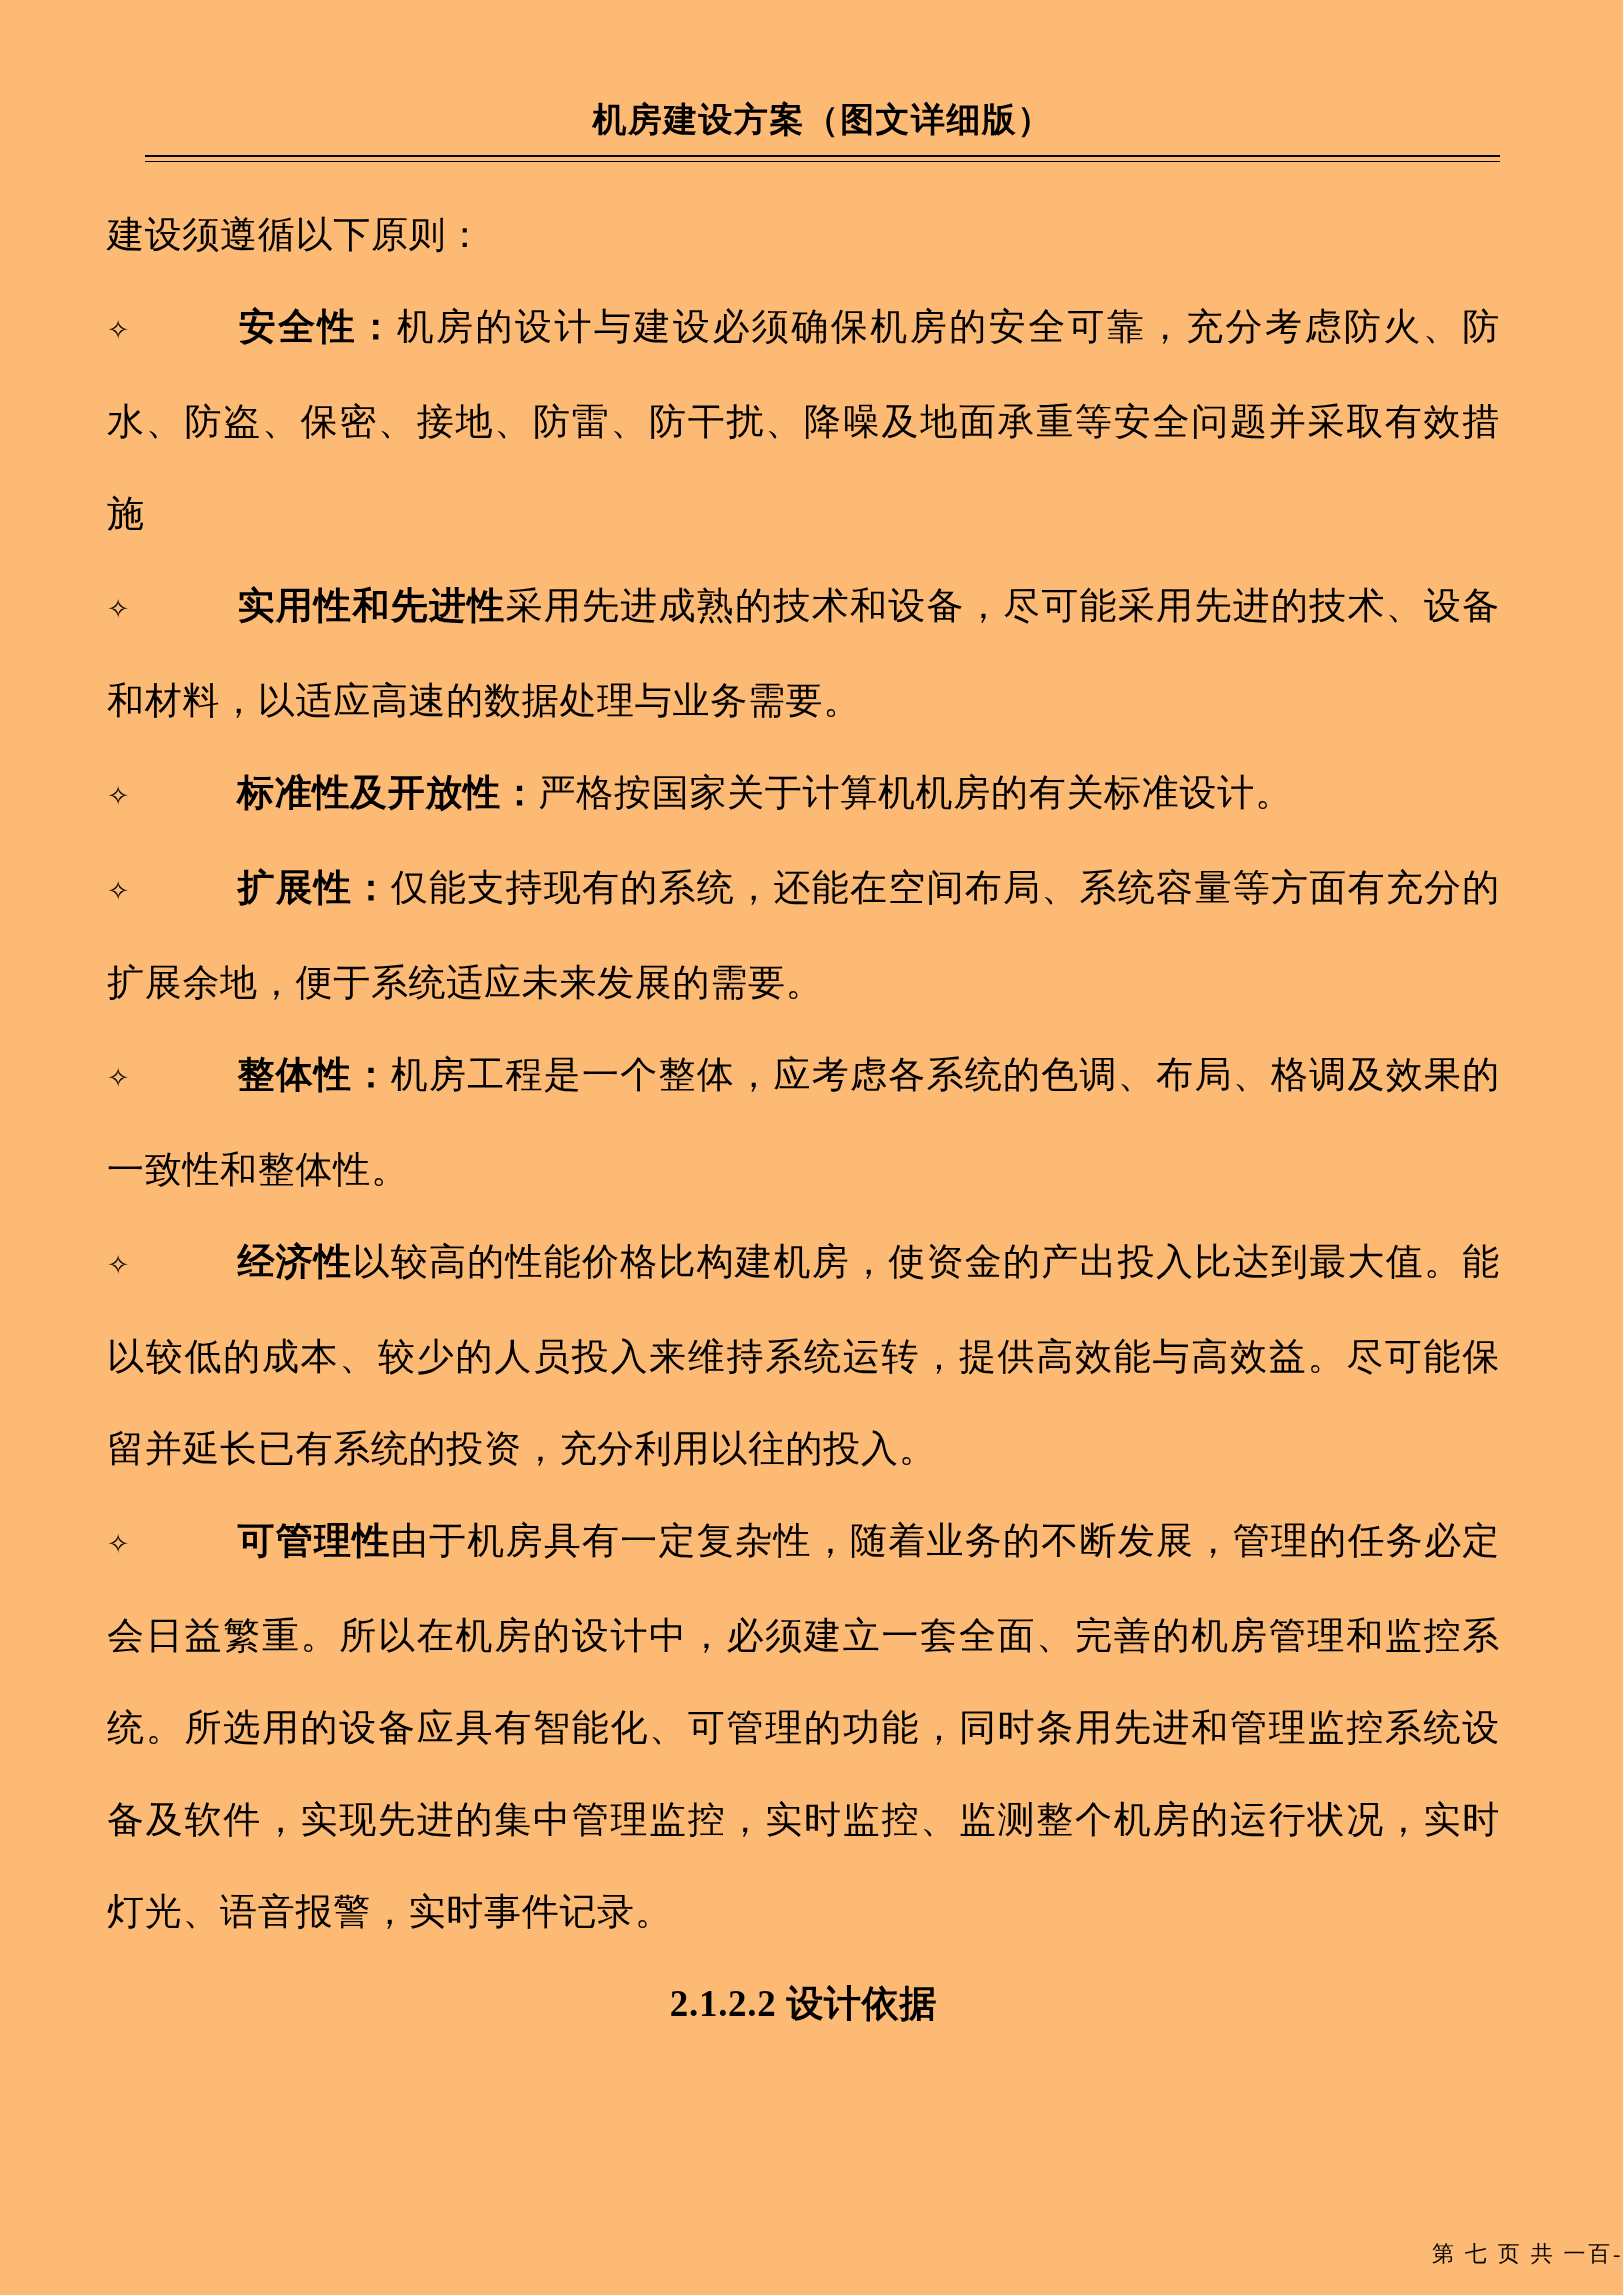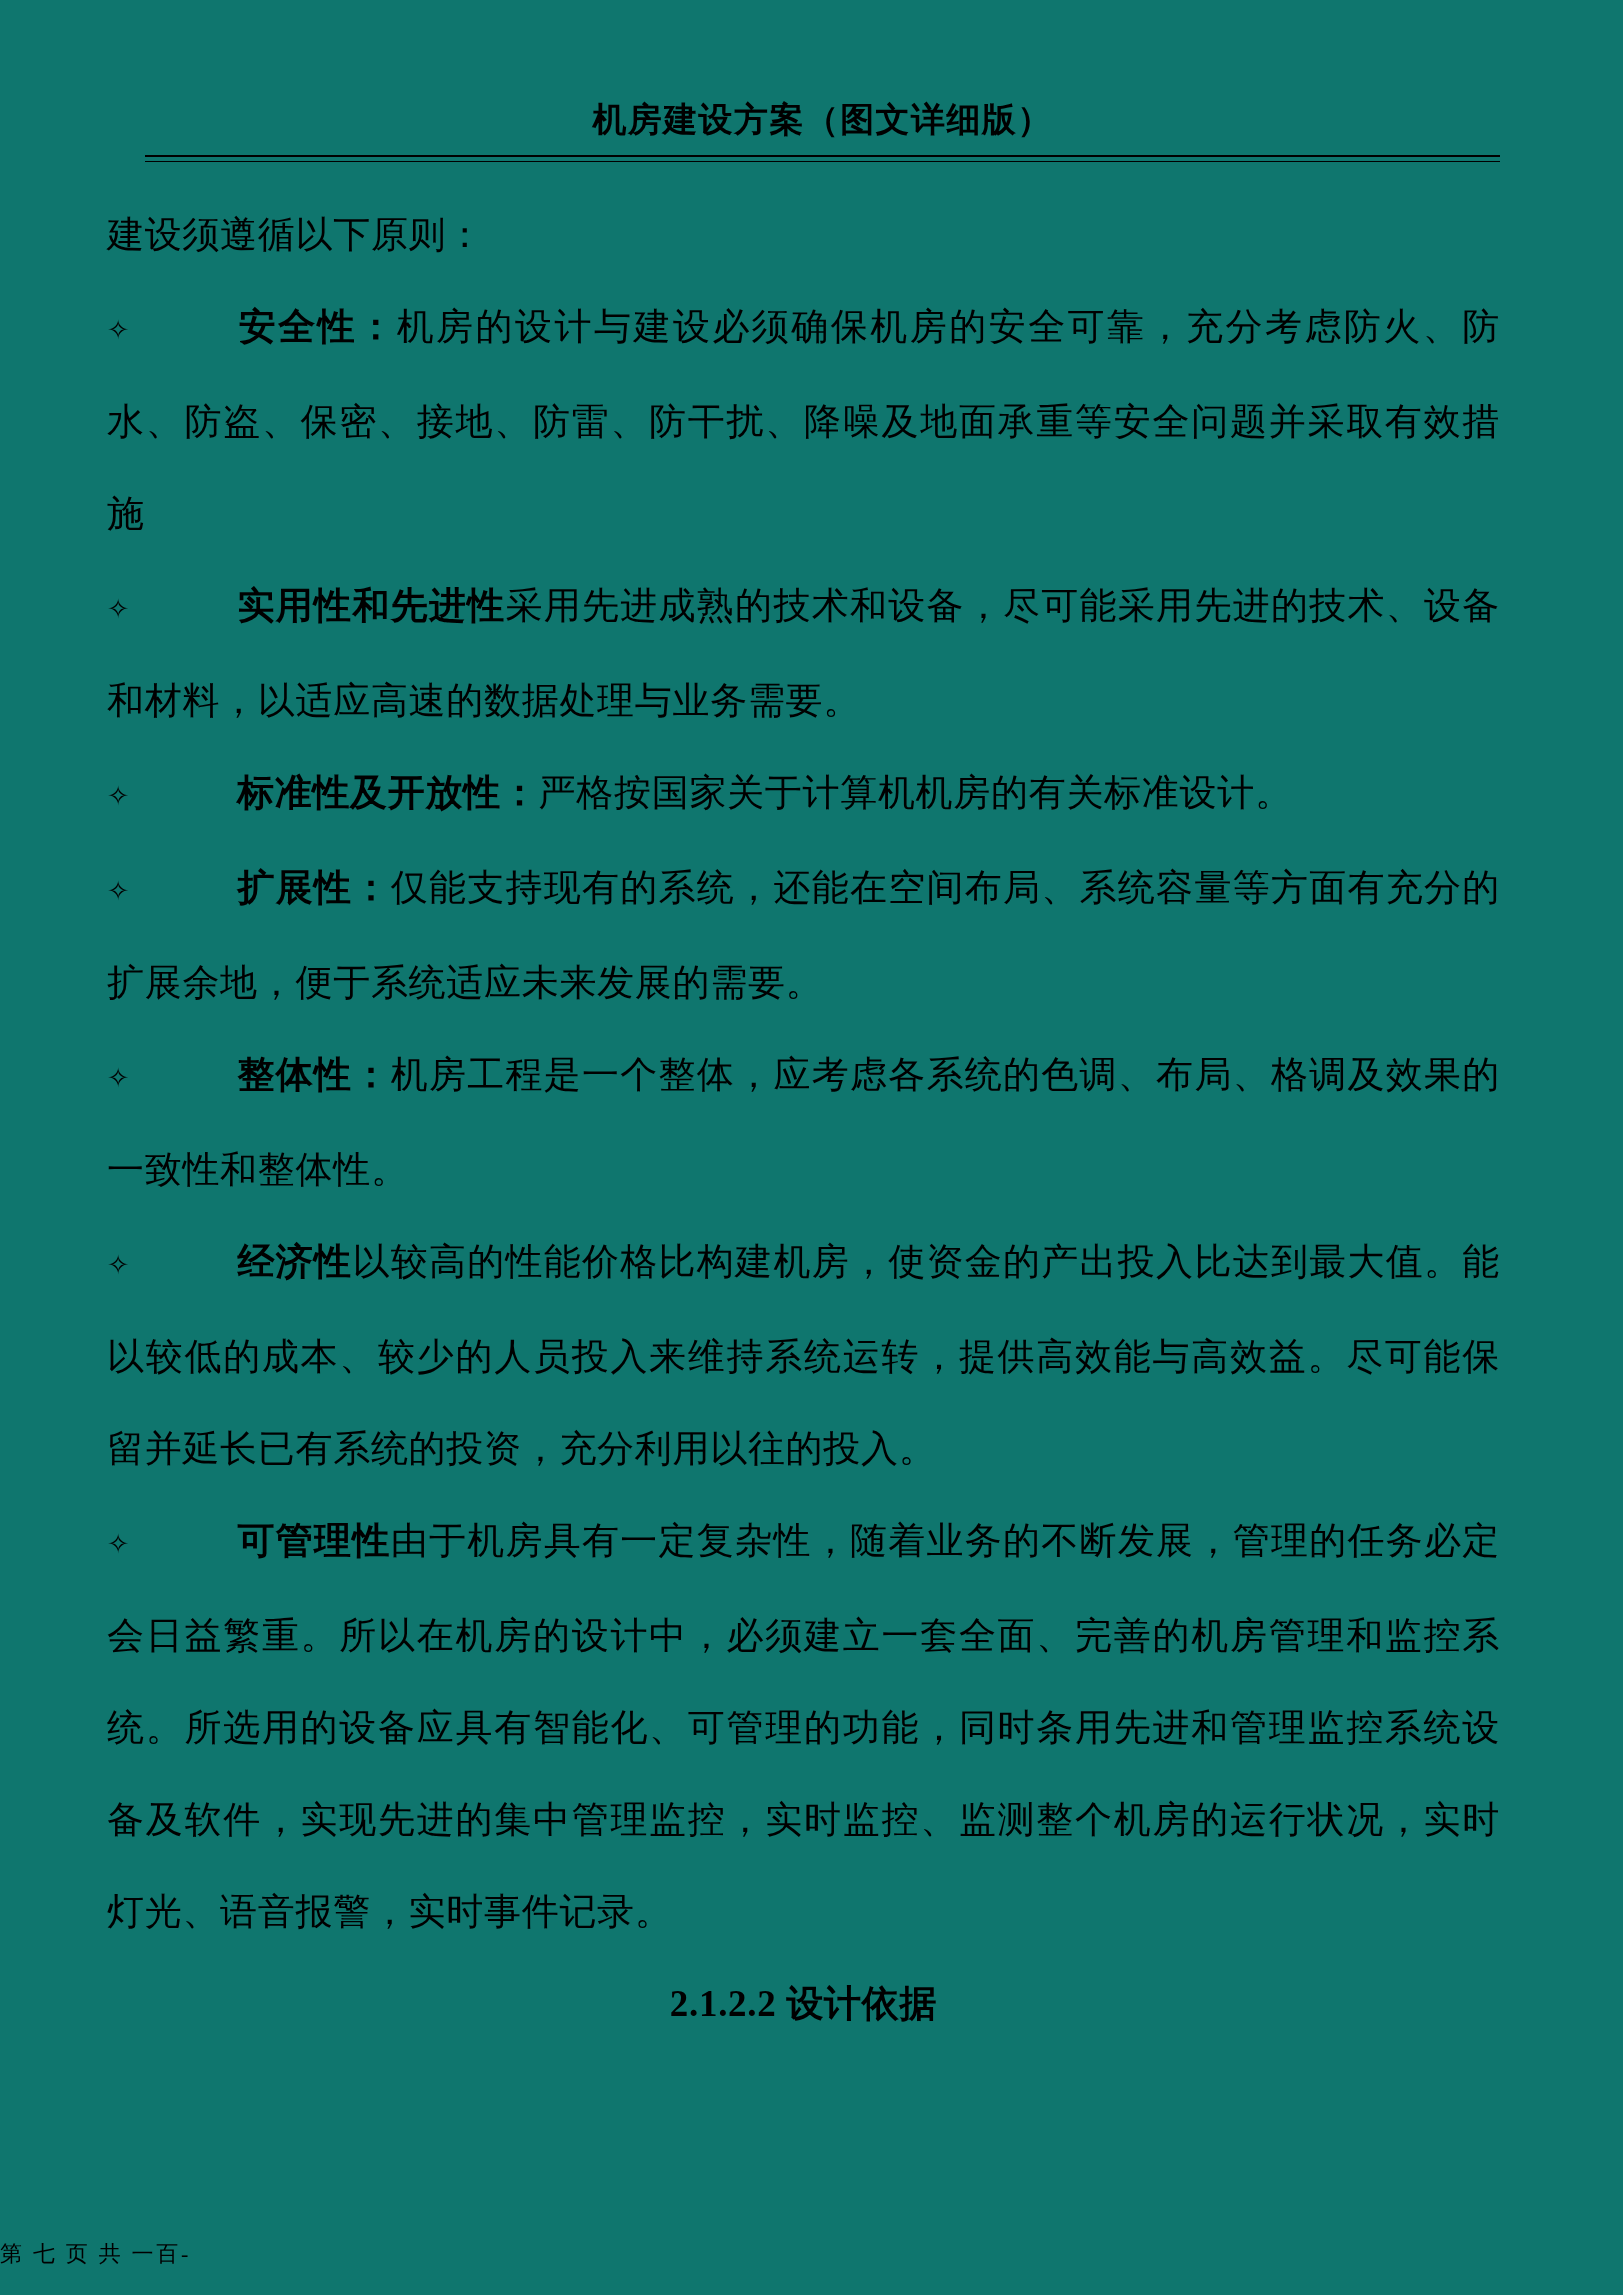--- a/index.html
+++ b/index.html
@@ -4,21 +4,21 @@
 <style>
   html, body {
     margin: 0;
     padding: 0;
     background: #ffffff;
   }
   .page {
     position: relative;
     width: 1623px;
     height: 2295px;
-    background: #0f766e;
+    background: #fdba74;
     color: #000000;
     font-family: "Liberation Serif", "DejaVu Serif", serif;
     overflow: hidden;
     box-sizing: border-box;
   }
   .header {
     padding: 99px 123px 0 145px;
   }
   .header-title {
     text-align: center;
@@ -58,21 +58,21 @@
     font-size: 37px;
     line-height: 92px;
     font-weight: bold;
     text-align: center;
   }
   .footer {
     position: absolute;
     left: 0;
     right: 0;
     bottom: 26px;
-    text-align: left;
+    text-align: right;
     font-size: 22px;
     letter-spacing: 2.7px;
   }
 </style>
 </head>
 <body>
 
 <div class="page">
 
   <header class="header">

